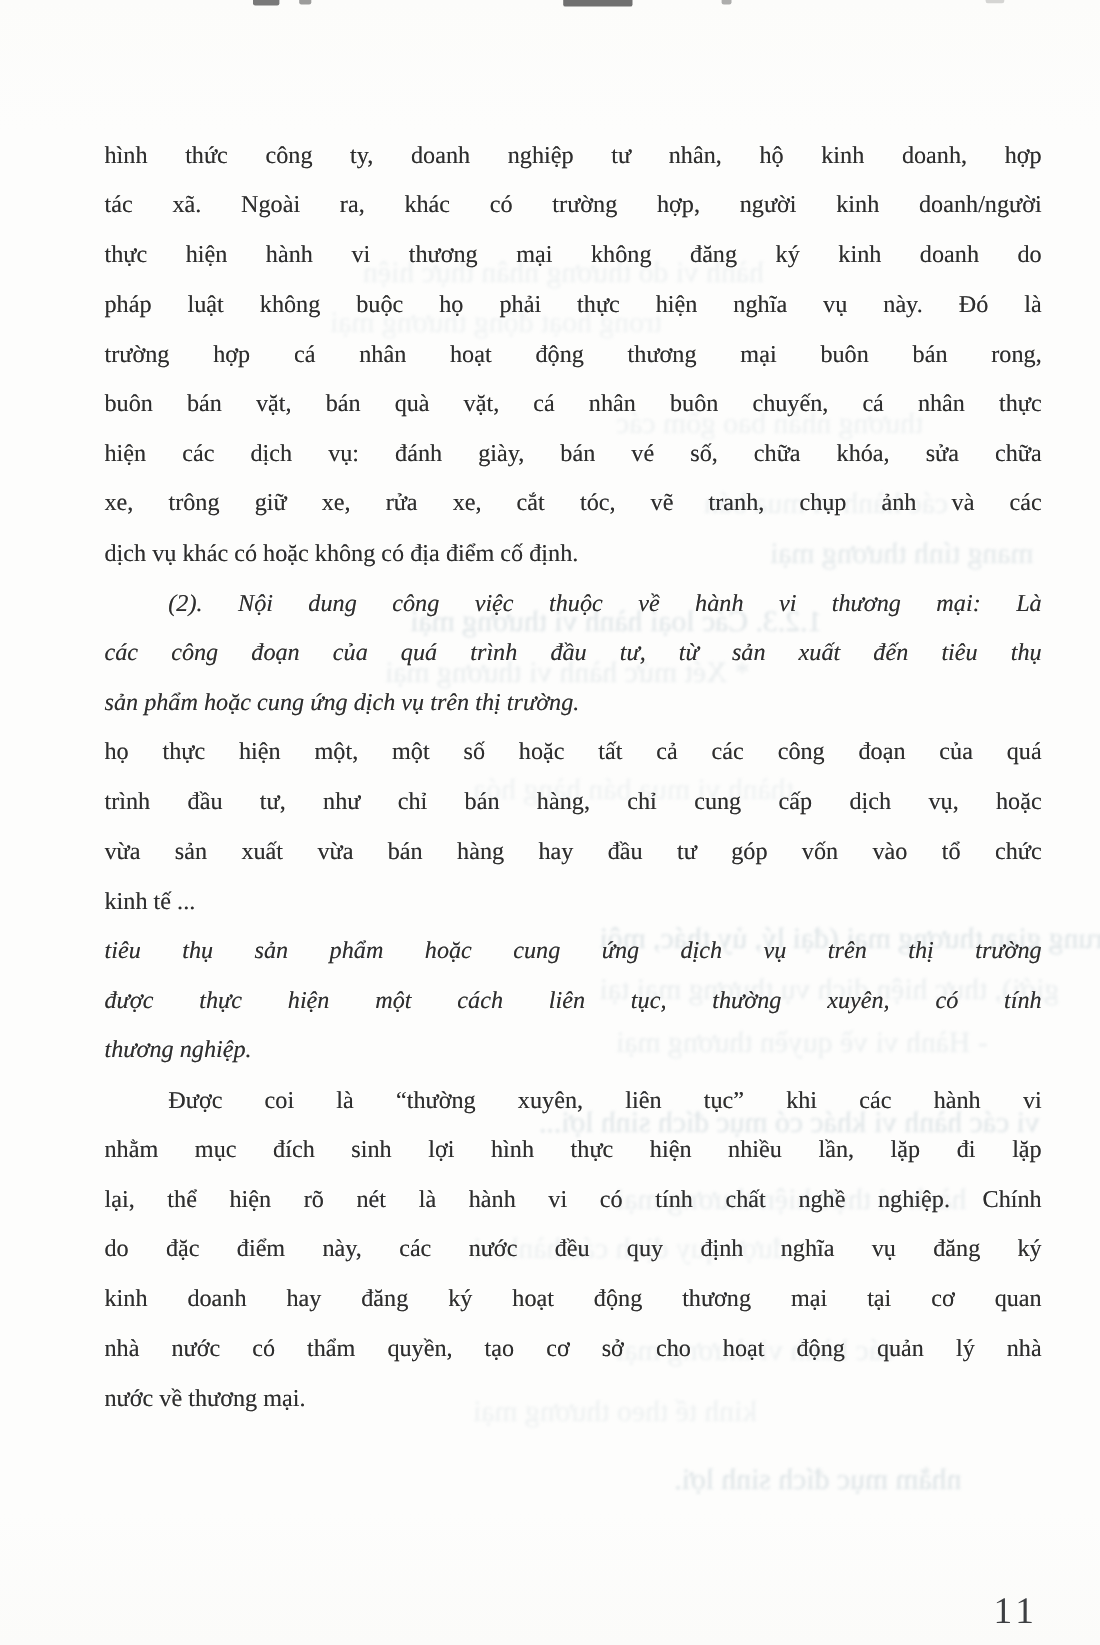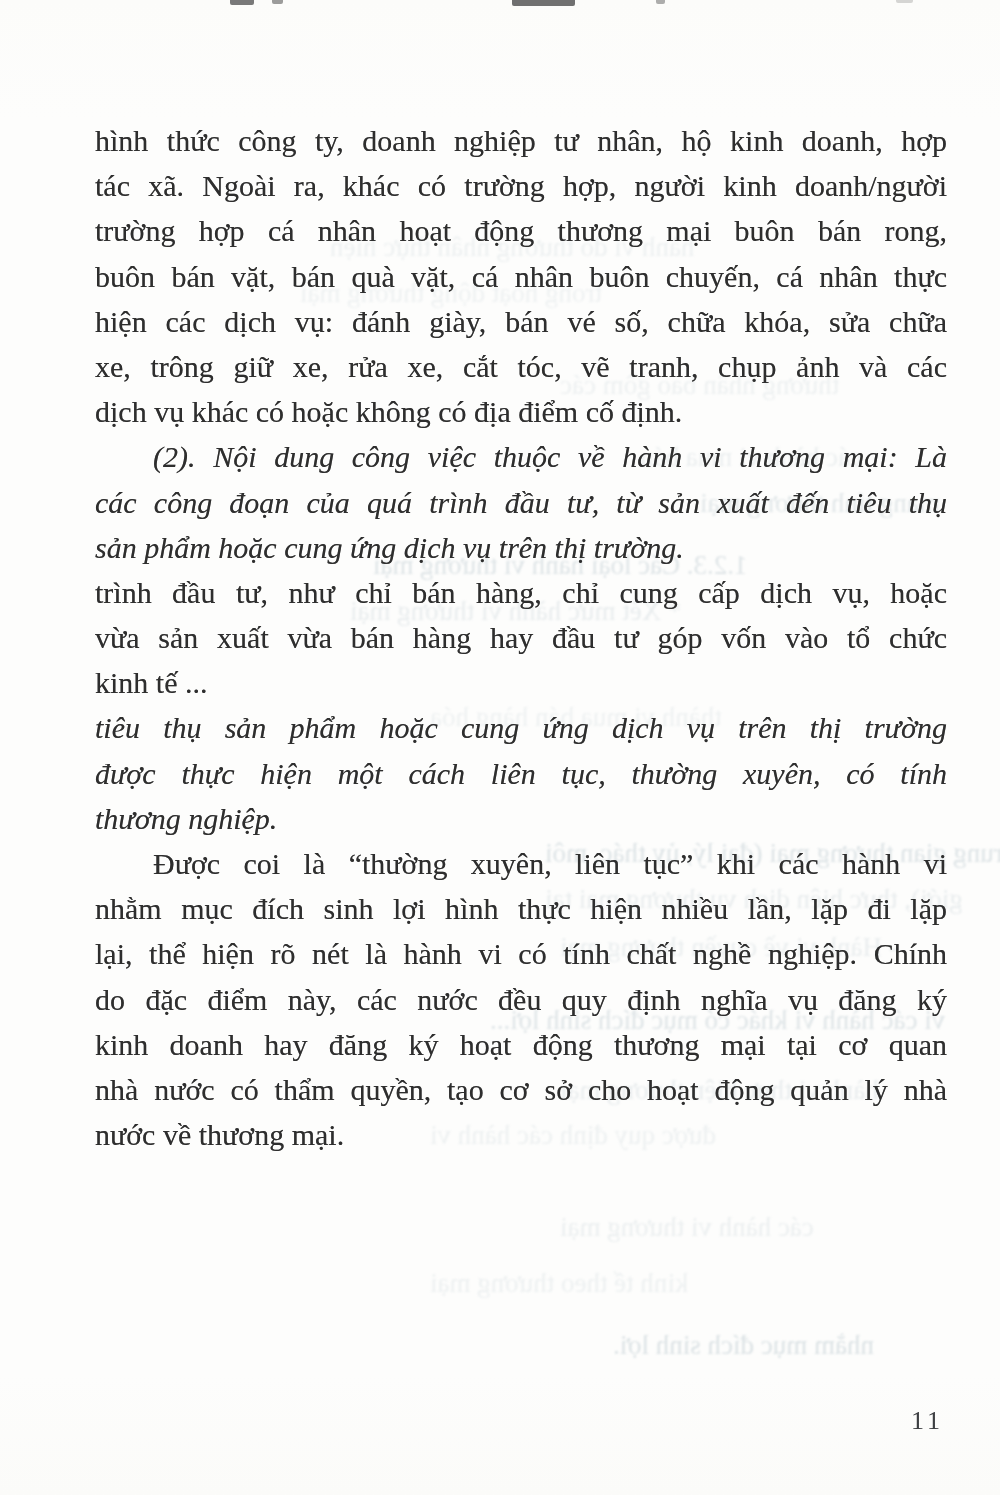--- a/index.html
+++ b/index.html
@@ -27,33 +27,33 @@
     transform:scaleX(-1);
     transform-origin:center;
     filter:blur(1.3px);
     user-select:none;
   }
   
   .text-col{
     position:absolute;left:95px;top:118px;width:852px;
   }
   .line{
-    font-size:30px;line-height:45.2px;height:45.2px;
+    font-size:22px;line-height:45.2px;height:45.2px;
     color:#2e2e2e;
     text-align:justify;
     text-align-last:justify;
     overflow:hidden;
     text-shadow:0 0 0.4px rgba(40,40,40,0.55);
   }
   .line.italic{font-style:italic;}
   .line.indent{text-indent:58px;}
   .line.last{text-align-last:auto;}
   .page-number{
-    position:absolute;top:1406px;right:56px;
-    font-size:26px;color:#3d3f42;letter-spacing:4px;
+    position:absolute;top:1446px;right:56px;
+    font-size:34px;color:#3d3f42;letter-spacing:4px;
   }
 </style>
 </head>
 <body>
 
 <div class="page">
   <div id="marks-layer">
       <div class="top-mark" style="left: 230px; width: 24px; height: 5px; opacity: 0.75;"></div>
       <div class="top-mark" style="left: 272px; width: 11px; height: 4px; opacity: 0.55;"></div>
       <div class="top-mark" style="left: 512px; width: 63px; height: 6px; opacity: 0.8;"></div>
@@ -75,28 +75,31 @@
       <div class="ghost" style="left: 490px; top: 1005px; opacity: 0.42;">vi các hành vi khác có mục đích sinh lợi...</div>
       <div class="ghost" style="left: 560px; top: 1075px; opacity: 0.28;">hành vi thực hiện thương mại</div>
       <div class="ghost" style="left: 430px; top: 1120px; opacity: 0.22;">được quy định các hành vi</div>
       <div class="ghost" style="left: 560px; top: 1212px; opacity: 0.24;">các hành vi thương mại</div>
       <div class="ghost" style="left: 430px; top: 1268px; opacity: 0.22;">kinh tế theo thương mại</div>
       <div class="ghost" style="left: 613px; top: 1330px; opacity: 0.46;">nhằm mục đích sinh lợi.</div>
     </div>
   <div class="text-col" id="text-col">
       <div class="line">hình thức công ty, doanh nghiệp tư nhân, hộ kinh doanh, hợp</div>
       <div class="line">tác xã. Ngoài ra, khác có trường hợp, người kinh doanh/người</div>
+      <div class="line">thực hiện hành vi thương mại không đăng ký kinh doanh do</div>
+      <div class="line">pháp luật không buộc họ phải thực hiện nghĩa vụ này. Đó là</div>
       <div class="line">trường hợp cá nhân hoạt động thương mại buôn bán rong,</div>
       <div class="line">buôn bán vặt, bán quà vặt, cá nhân buôn chuyến, cá nhân thực</div>
       <div class="line">hiện các dịch vụ: đánh giày, bán vé số, chữa khóa, sửa chữa</div>
       <div class="line">xe, trông giữ xe, rửa xe, cắt tóc, vẽ tranh, chụp ảnh và các</div>
       <div class="line last">dịch vụ khác có hoặc không có địa điểm cố định.</div>
       <div class="line italic indent">(2). Nội dung công việc thuộc về hành vi thương mại: Là</div>
       <div class="line italic">các công đoạn của quá trình đầu tư, từ sản xuất đến tiêu thụ</div>
       <div class="line italic last">sản phẩm hoặc cung ứng dịch vụ trên thị trường.</div>
+      <div class="line">họ thực hiện một, một số hoặc tất cả các công đoạn của quá</div>
       <div class="line">trình đầu tư, như chỉ bán hàng, chỉ cung cấp dịch vụ, hoặc</div>
       <div class="line">vừa sản xuất vừa bán hàng hay đầu tư góp vốn vào tổ chức</div>
       <div class="line last">kinh tế ...</div>
       <div class="line italic">tiêu thụ sản phẩm hoặc cung ứng dịch vụ trên thị trường</div>
       <div class="line italic">được thực hiện một cách liên tục, thường xuyên, có tính</div>
       <div class="line italic last">thương nghiệp.</div>
       <div class="line indent">Được coi là “thường xuyên, liên tục” khi các hành vi</div>
       <div class="line">nhằm mục đích sinh lợi hình thực hiện nhiều lần, lặp đi lặp</div>
       <div class="line">lại, thể hiện rõ nét là hành vi có tính chất nghề nghiệp. Chính</div>
       <div class="line">do đặc điểm này, các nước đều quy định nghĩa vụ đăng ký</div>

